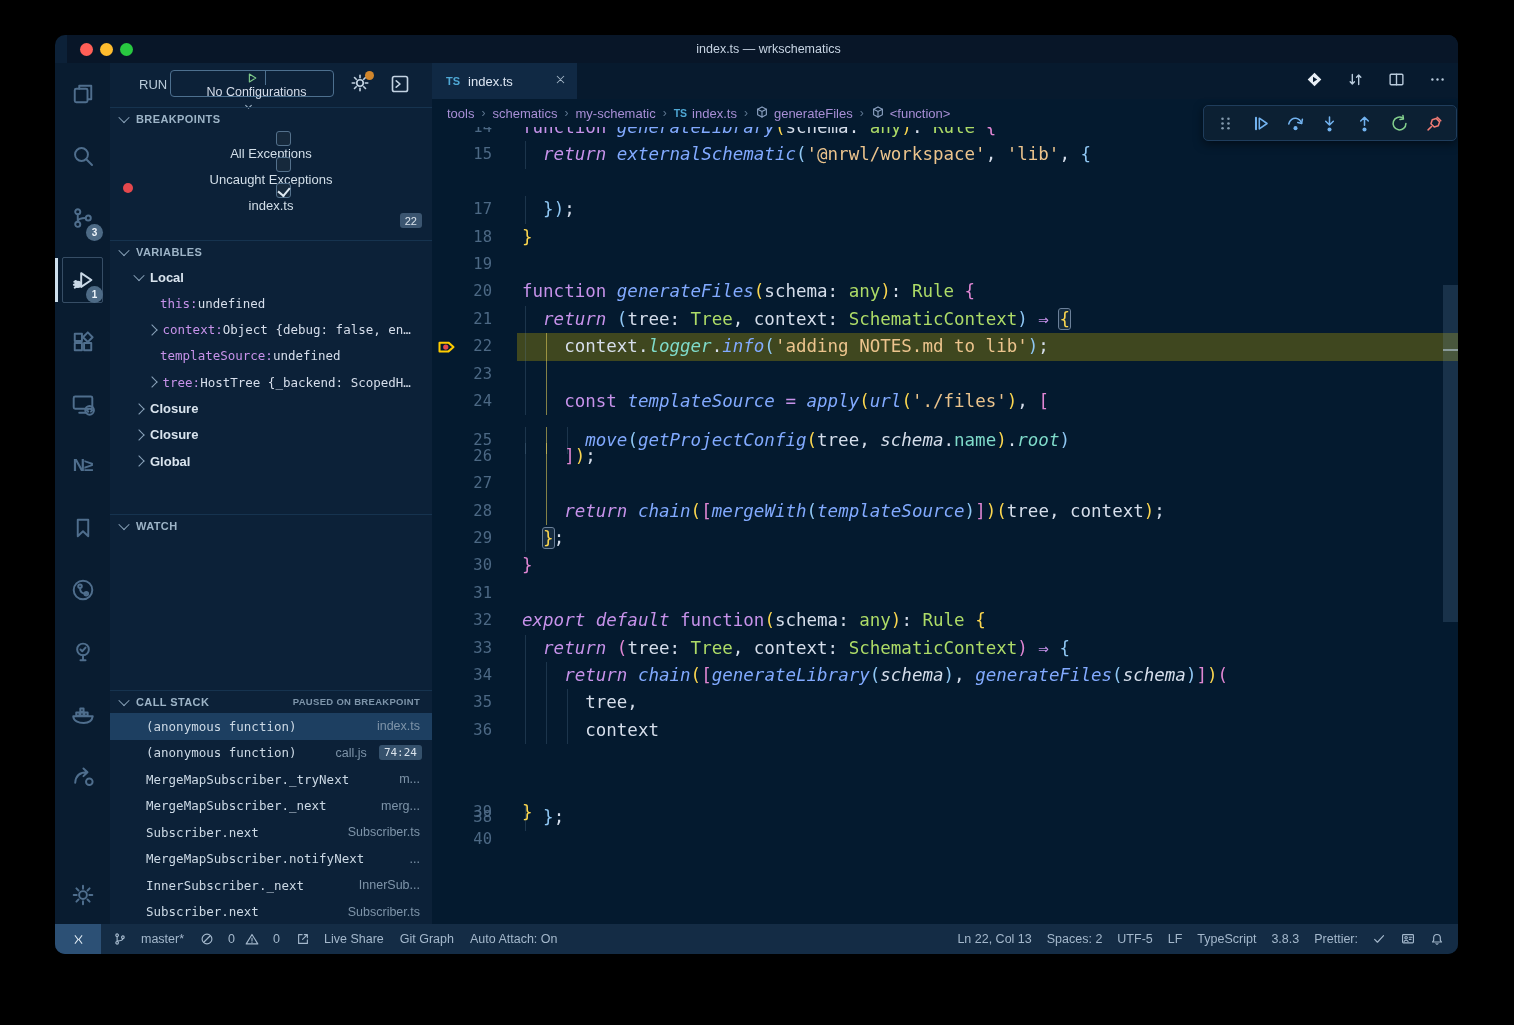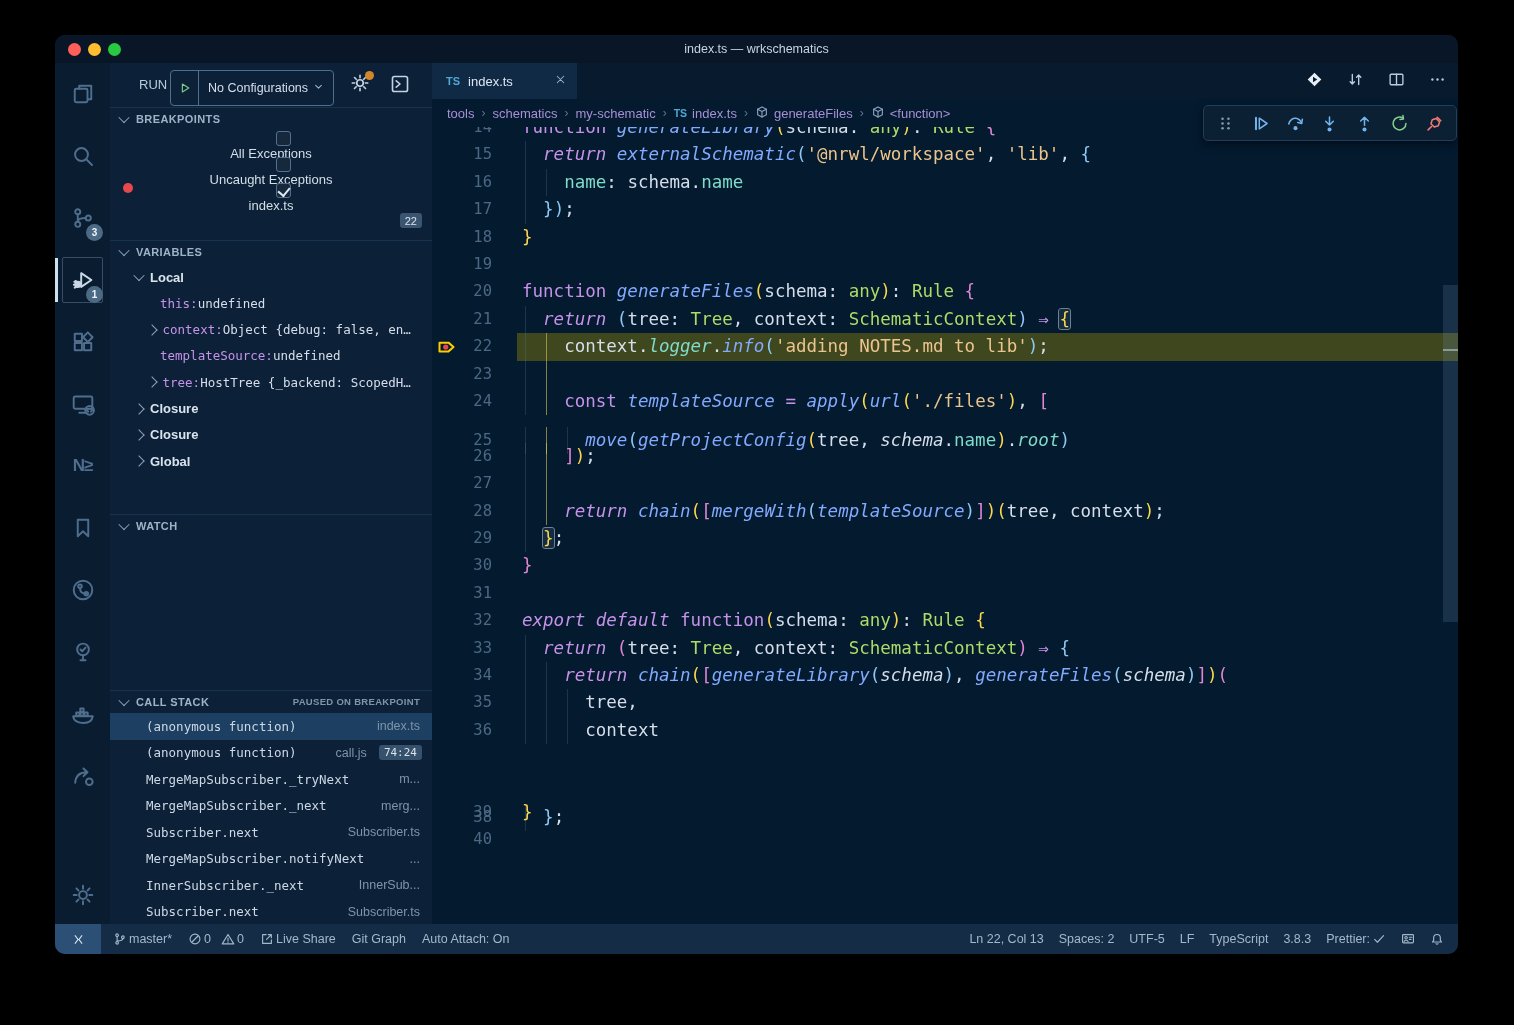--- a/index.html
+++ b/index.html
@@ -2,21 +2,21 @@
 <html><head>
 <meta charset="utf-8">
 <style>
   * { margin:0; padding:0; box-sizing:border-box; }
   html,body { width:1514px; height:1025px; background:#000; overflow:hidden;
     font-family:"Liberation Sans", sans-serif; }
   .window { position:absolute; left:55px; top:35px; width:1403px; height:919px;
     background:#0c2138; border-radius:10px; overflow:hidden;
     box-shadow:0 25px 60px rgba(0,0,0,.8); }
   
-  .titlebar { position:absolute; left:0; top:0; width:100%; height:28px; background:#081628; z-index:30; }
+  .titlebar { position:absolute; left:12px; top:0; width:100%; height:28px; background:#081628; z-index:30; }
   .tl { position:absolute; top:7.5px; width:13px; height:13px; border-radius:50%; }
   .tl.r { left:13px; background:#ff5f57; } .tl.y { left:33px; background:#febc2e; } .tl.g { left:53px; background:#28c840; }
   .title-text { position:absolute; left:0; right:0; top:0; height:28px; line-height:28px;
     text-align:center; color:#c6d3e2; font-size:12.5px; }
   
   .abar { position:absolute; left:0; top:28px; width:55px; bottom:30px; background:#091c30;
     display:flex; flex-direction:column; align-items:center; z-index:20; }
   .aitem { position:relative; width:55px; height:62px; display:flex; align-items:center;
     justify-content:center; color:#4f6e8d; cursor:pointer; }
   .aitem svg { width:24px; height:24px; }
@@ -24,22 +24,22 @@
   .aitem.active .actbox { position:absolute; inset:8px 7px; border:1px solid rgba(140,170,200,.35); border-radius:2px; }
   .aitem.active .indik { position:absolute; left:0; top:9px; width:2.5px; height:44px; background:#cfe0ee; }
   .abadge { position:absolute; right:7px; bottom:8px; min-width:17px; height:17px; border-radius:9px;
     background:#4d6a85; color:#eef4fa; font-size:10px; font-weight:bold; line-height:17px; text-align:center; z-index:2;}
   .nxtext { font-size:17px; font-weight:bold; letter-spacing:-1px; }
   .aspacer { flex:1; }
   
   .sidebar { position:absolute; left:55px; top:28px; width:322px; bottom:30px; background:#0c2138; z-index:10; }
   .runrow { position:absolute; left:0; top:0; width:100%; height:44px; }
   .runlabel { position:absolute; left:29px; top:14px; color:#b9cbda; font-size:13px; }
-  .cfgbox { position:absolute; left:60px; top:7px; width:164px; height:36px; border:1px solid #4d708f;
-    border-radius:4px; display:flex; align-items:center; cursor:pointer; }
+  .cfgbox { position:absolute; left:60px; top:7px; width:164px; height:27px; border:1px solid #4d708f;
+    border-radius:4px; display:flex; align-items:center; cursor:pointer;flex-direction:column; }
   .cfgbox .playwrap { width:28px; text-align:center; color:#7ec98a; border-right:1px solid #4d708f;
     height:100%; display:flex; align-items:center; justify-content:center;}
   .cfgbox .playwrap svg{ width:14px; height:14px; }
   .cfglabel { flex:1; color:#d6deeb; font-size:12.5px; padding-left:9px; }
   .cfgchev { color:#9fb4c7; padding-right:8px; } .cfgchev svg { width:13px; height:13px; }
   .geario { position:absolute; left:240px; top:10px; width:22px; height:22px; color:#c3d3e2; cursor:pointer;}
   .geario svg { width:20px; height:20px; }
   .gdot { position:absolute; right:-2px; top:-2px; width:9px; height:9px; border-radius:50%; background:#d1862c; }
   .consbtn { position:absolute; left:280px; top:11px; width:20px; height:20px; color:#c3d3e2; cursor:pointer; }
   .consbtn svg { width:20px; height:20px; }
@@ -113,21 +113,21 @@
   .dbgbar { position:absolute; left:771px; top:42px; width:254px; height:36px; background:#0c2033;
     border:1px solid #1f3d5c; border-radius:5px; box-shadow:0 3px 10px rgba(0,0,0,.5);
     display:flex; align-items:center; justify-content:space-around; padding:0 4px; z-index:8;}
   .dbtn { width:28px; height:28px; display:flex; align-items:center; justify-content:center; cursor:pointer; }
   .dbtn svg { width:19px; height:19px; }
   
   .statusbar { position:absolute; left:0; bottom:0; width:100%; height:30px; background:#142c45;
     display:flex; align-items:center; color:#a4b8cc; font-size:12.5px; z-index:25; }
   .sb-left { display:flex; align-items:center; height:100%; }
   .sb-right { margin-left:auto; display:flex; align-items:center; gap:15px; padding-right:14px; height:100%; }
-  .sbitem { display:flex; align-items:center; gap:2px; cursor:pointer; white-space:nowrap; }
+  .sbitem { display:flex; align-items:center; gap:14px; cursor:pointer; white-space:nowrap; }
   .sb-left .sbitem { margin-right:16px; }
   .sb-left .sbitem.tight { margin-right:10px; }
   .sbitem svg { width:14px; height:14px; }
   .remotebox { width:46px; height:100%; background:#2c5075; display:flex; align-items:center;
     justify-content:center; margin-right:12px; color:#dce8f2; cursor:pointer; }
   .remotebox svg { width:15px; height:15px; }
 </style>
 </head>
 <body>
 
@@ -436,26 +436,20 @@
       </div>
     <div class="code" id="code">
         <div class="cline" style="top: -13px;">
           <span class="lnum">14</span>
           <span class="ctext"><span class="tk-kw">function </span><span class="tk-fn">generateLibrary</span><span class="tk-b1">(</span>schema: <span class="tk-typ">any</span><span class="tk-b1">)</span>: <span class="tk-typ">Rule</span> <span class="tk-b2">{</span></span>
         </div>
         <div class="cline" style="top: 14.4px;">
           <span class="guide" style="left:93.0px"></span>
           <span class="lnum">15</span>
           <span class="ctext">  <span class="tk-kwi">return</span> <span class="tk-fn">externalSchematic</span><span class="tk-b3">(</span><span class="tk-str">'@nrwl/workspace'</span>, <span class="tk-str">'lib'</span>, <span class="tk-b3">{</span></span>
-        </div>
-        <div class="cline" style="top: 41.8px;">
-          <span class="guide" style="left:93.0px"></span>
-          <span class="guide" style="left:114.1px"></span>
-          <span class="lnum">16</span>
-          <span class="ctext">    <span class="tk-teal">name</span>: schema.<span class="tk-teal">name</span></span>
         </div>
         <div class="cline" style="top: 69.2px;">
           <span class="guide" style="left:93.0px"></span>
           <span class="lnum">17</span>
           <span class="ctext">  <span class="tk-b3">}</span><span class="tk-b3">)</span>;</span>
         </div>
         <div class="cline" style="top: 96.6px;">
           <span class="lnum">18</span>
           <span class="ctext"><span class="tk-b1">}</span></span>
         </div>

